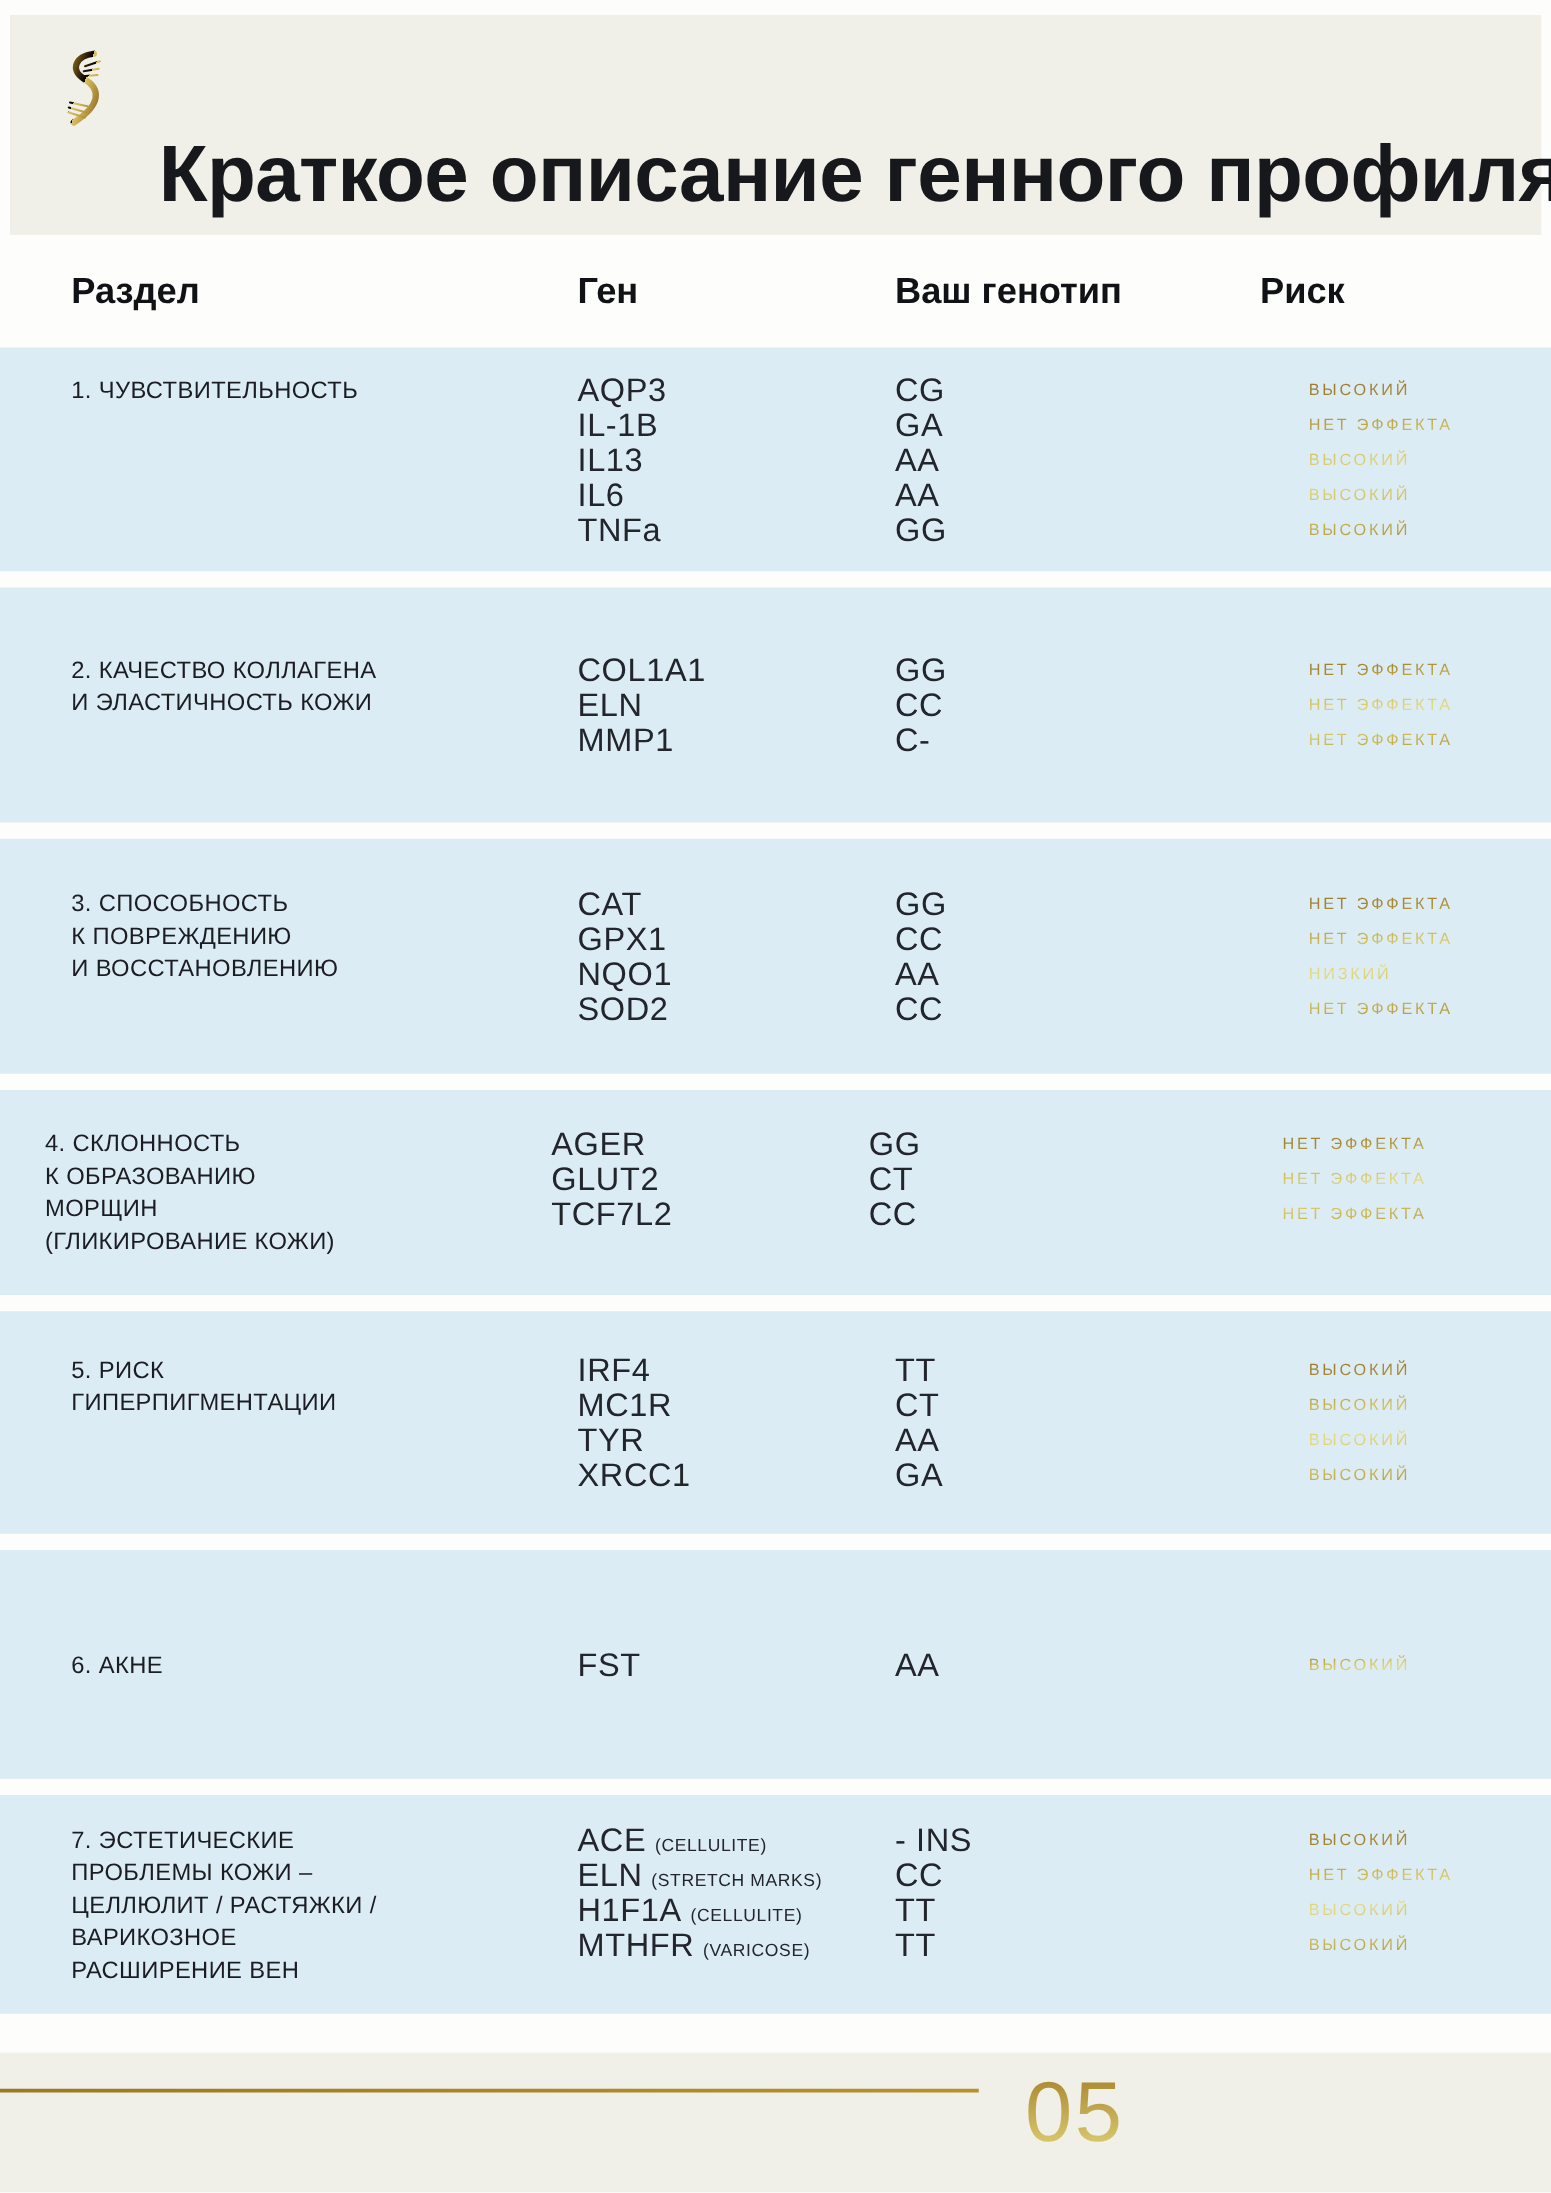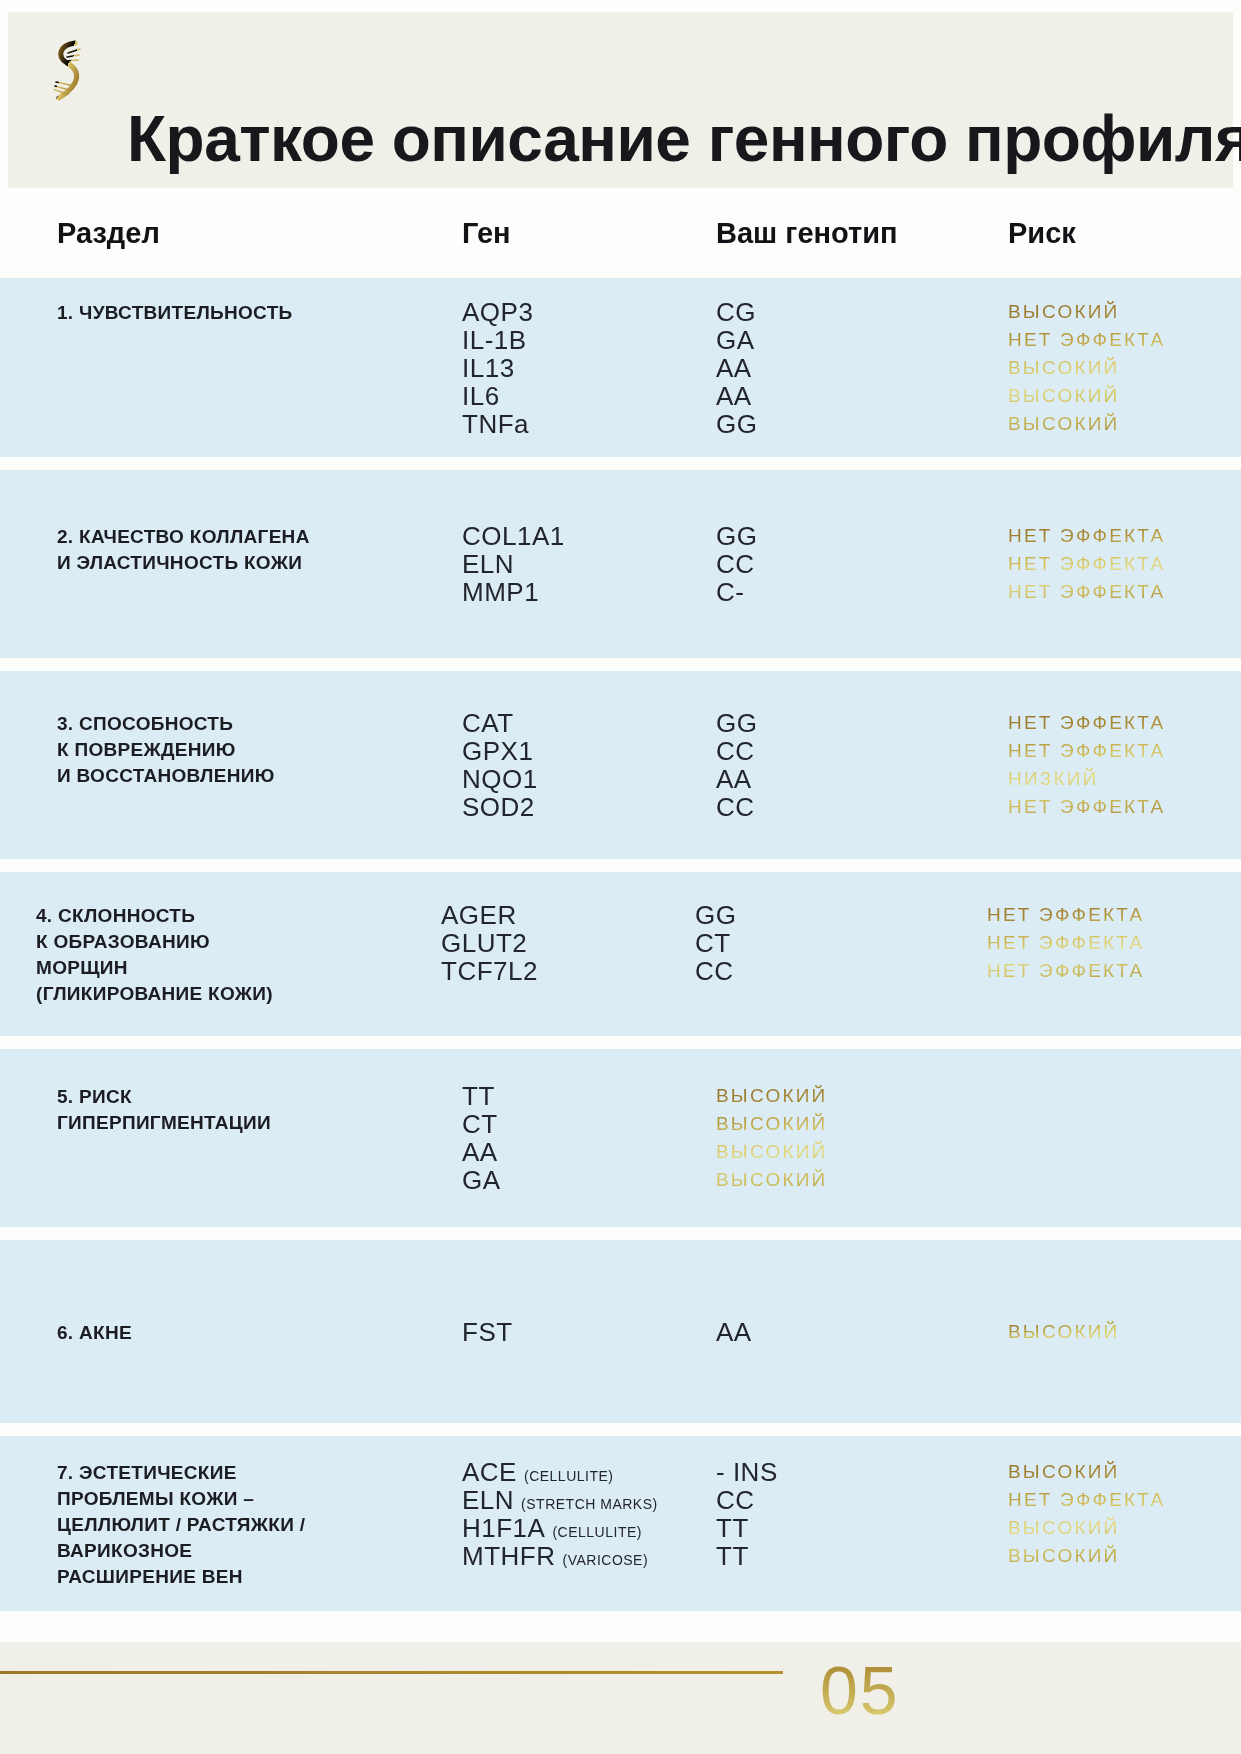--- a/index.html
+++ b/index.html
@@ -45,43 +45,44 @@
     align-content:center;
   }
   #bands .band:nth-of-type(1){height:179px;}
   #bands .band:nth-of-type(2){height:188px;}
   #bands .band:nth-of-type(3){height:188px;}
   #bands .band:nth-of-type(4){height:164px;padding-left:36px;}
   #bands .band:nth-of-type(5){height:178px;}
   #bands .band:nth-of-type(6){height:183px;}
   #bands .band:nth-of-type(7){height:175px;}
   .section-title{
-    font-size:19px;font-weight:700;color:#1b1d23;
+    font-size:19px;font-weight:400;color:#1b1d23;
     line-height:26px;letter-spacing:0.3px;
     white-space:pre-line;text-transform:uppercase;
     padding-top:2px;
   }
   .row{line-height:28px;height:28px;white-space:nowrap;}
   .gene,.genotype{
     font-size:26px;font-weight:400;color:#23252c;letter-spacing:0.5px;
   }
   .note{
     font-size:14px;letter-spacing:0.5px;color:#23252c;margin-left:7px;
   }
   .cell-risk{
     background:linear-gradient(173deg,
       #8f6e26 0%, #ab8c35 22%, #d2c05c 40%,
       #e4da83 55%, #cdbb58 72%, #9d7f2e 100%);
     -webkit-background-clip:text;background-clip:text;
     color:transparent;
     align-self:start;
   }
   .risk{
-    font-size:19px;font-weight:500;letter-spacing:2.2px;
+    font-size:13px;font-weight:500;letter-spacing:2.2px;
     text-transform:uppercase;
+    margin-left:39px;
   }
   
   .footer{
     position:absolute;left:0;bottom:0;width:1241px;height:112px;
     background:#f0efe8;
   }
   .footer-rule{
     position:absolute;left:0;top:29px;width:783px;height:3px;
     background:linear-gradient(90deg,#9a7926,#b6922e);
   }
@@ -206,20 +207,26 @@
     <div class="cell-risk">
         <div class="row risk">НЕТ ЭФФЕКТА</div>
         <div class="row risk">НЕТ ЭФФЕКТА</div>
         <div class="row risk">НЕТ ЭФФЕКТА</div>
       </div>
   </div>
 
   <div class="grid band">
     <div class="section-title">5. РИСК
 ГИПЕРПИГМЕНТАЦИИ</div>
+    <div class="cell-genes">
+        <div class="row gene">IRF4</div>
+        <div class="row gene">MC1R</div>
+        <div class="row gene">TYR</div>
+        <div class="row gene">XRCC1</div>
+      </div>
     <div class="cell-genotypes">
         <div class="row genotype">TT</div>
         <div class="row genotype">CT</div>
         <div class="row genotype">AA</div>
         <div class="row genotype">GA</div>
       </div>
     <div class="cell-risk">
         <div class="row risk">ВЫСОКИЙ</div>
         <div class="row risk">ВЫСОКИЙ</div>
         <div class="row risk">ВЫСОКИЙ</div>

